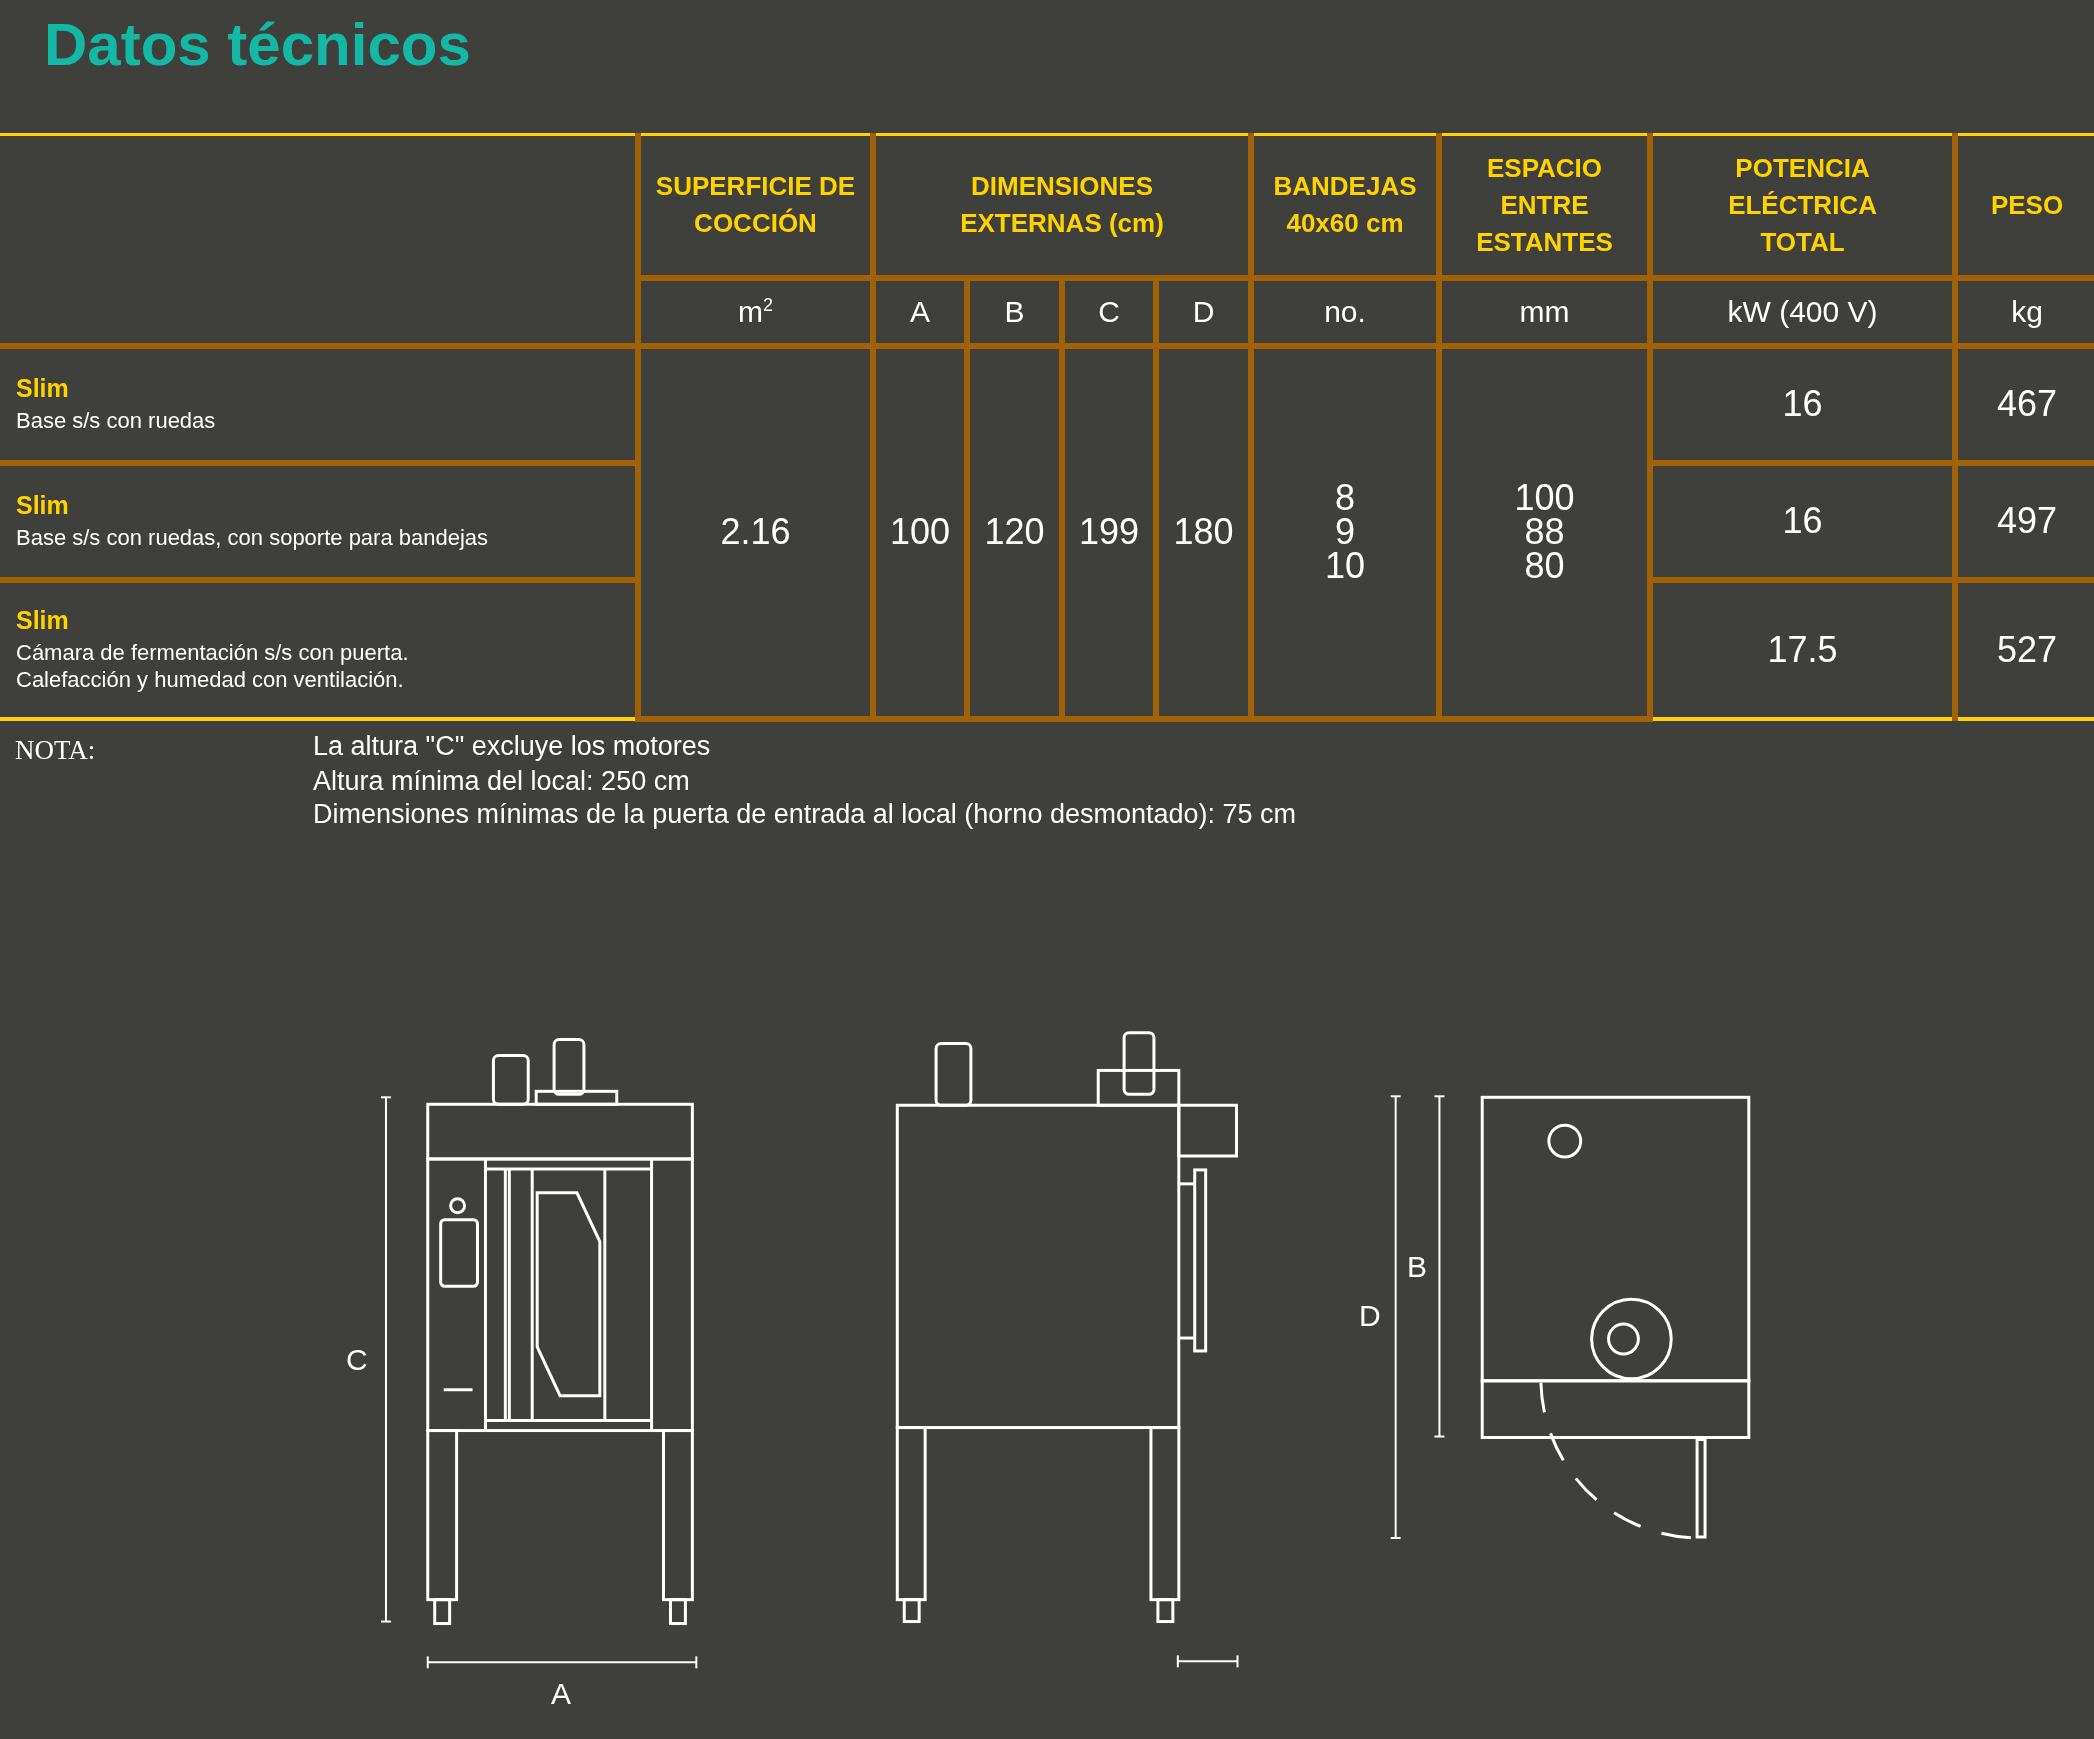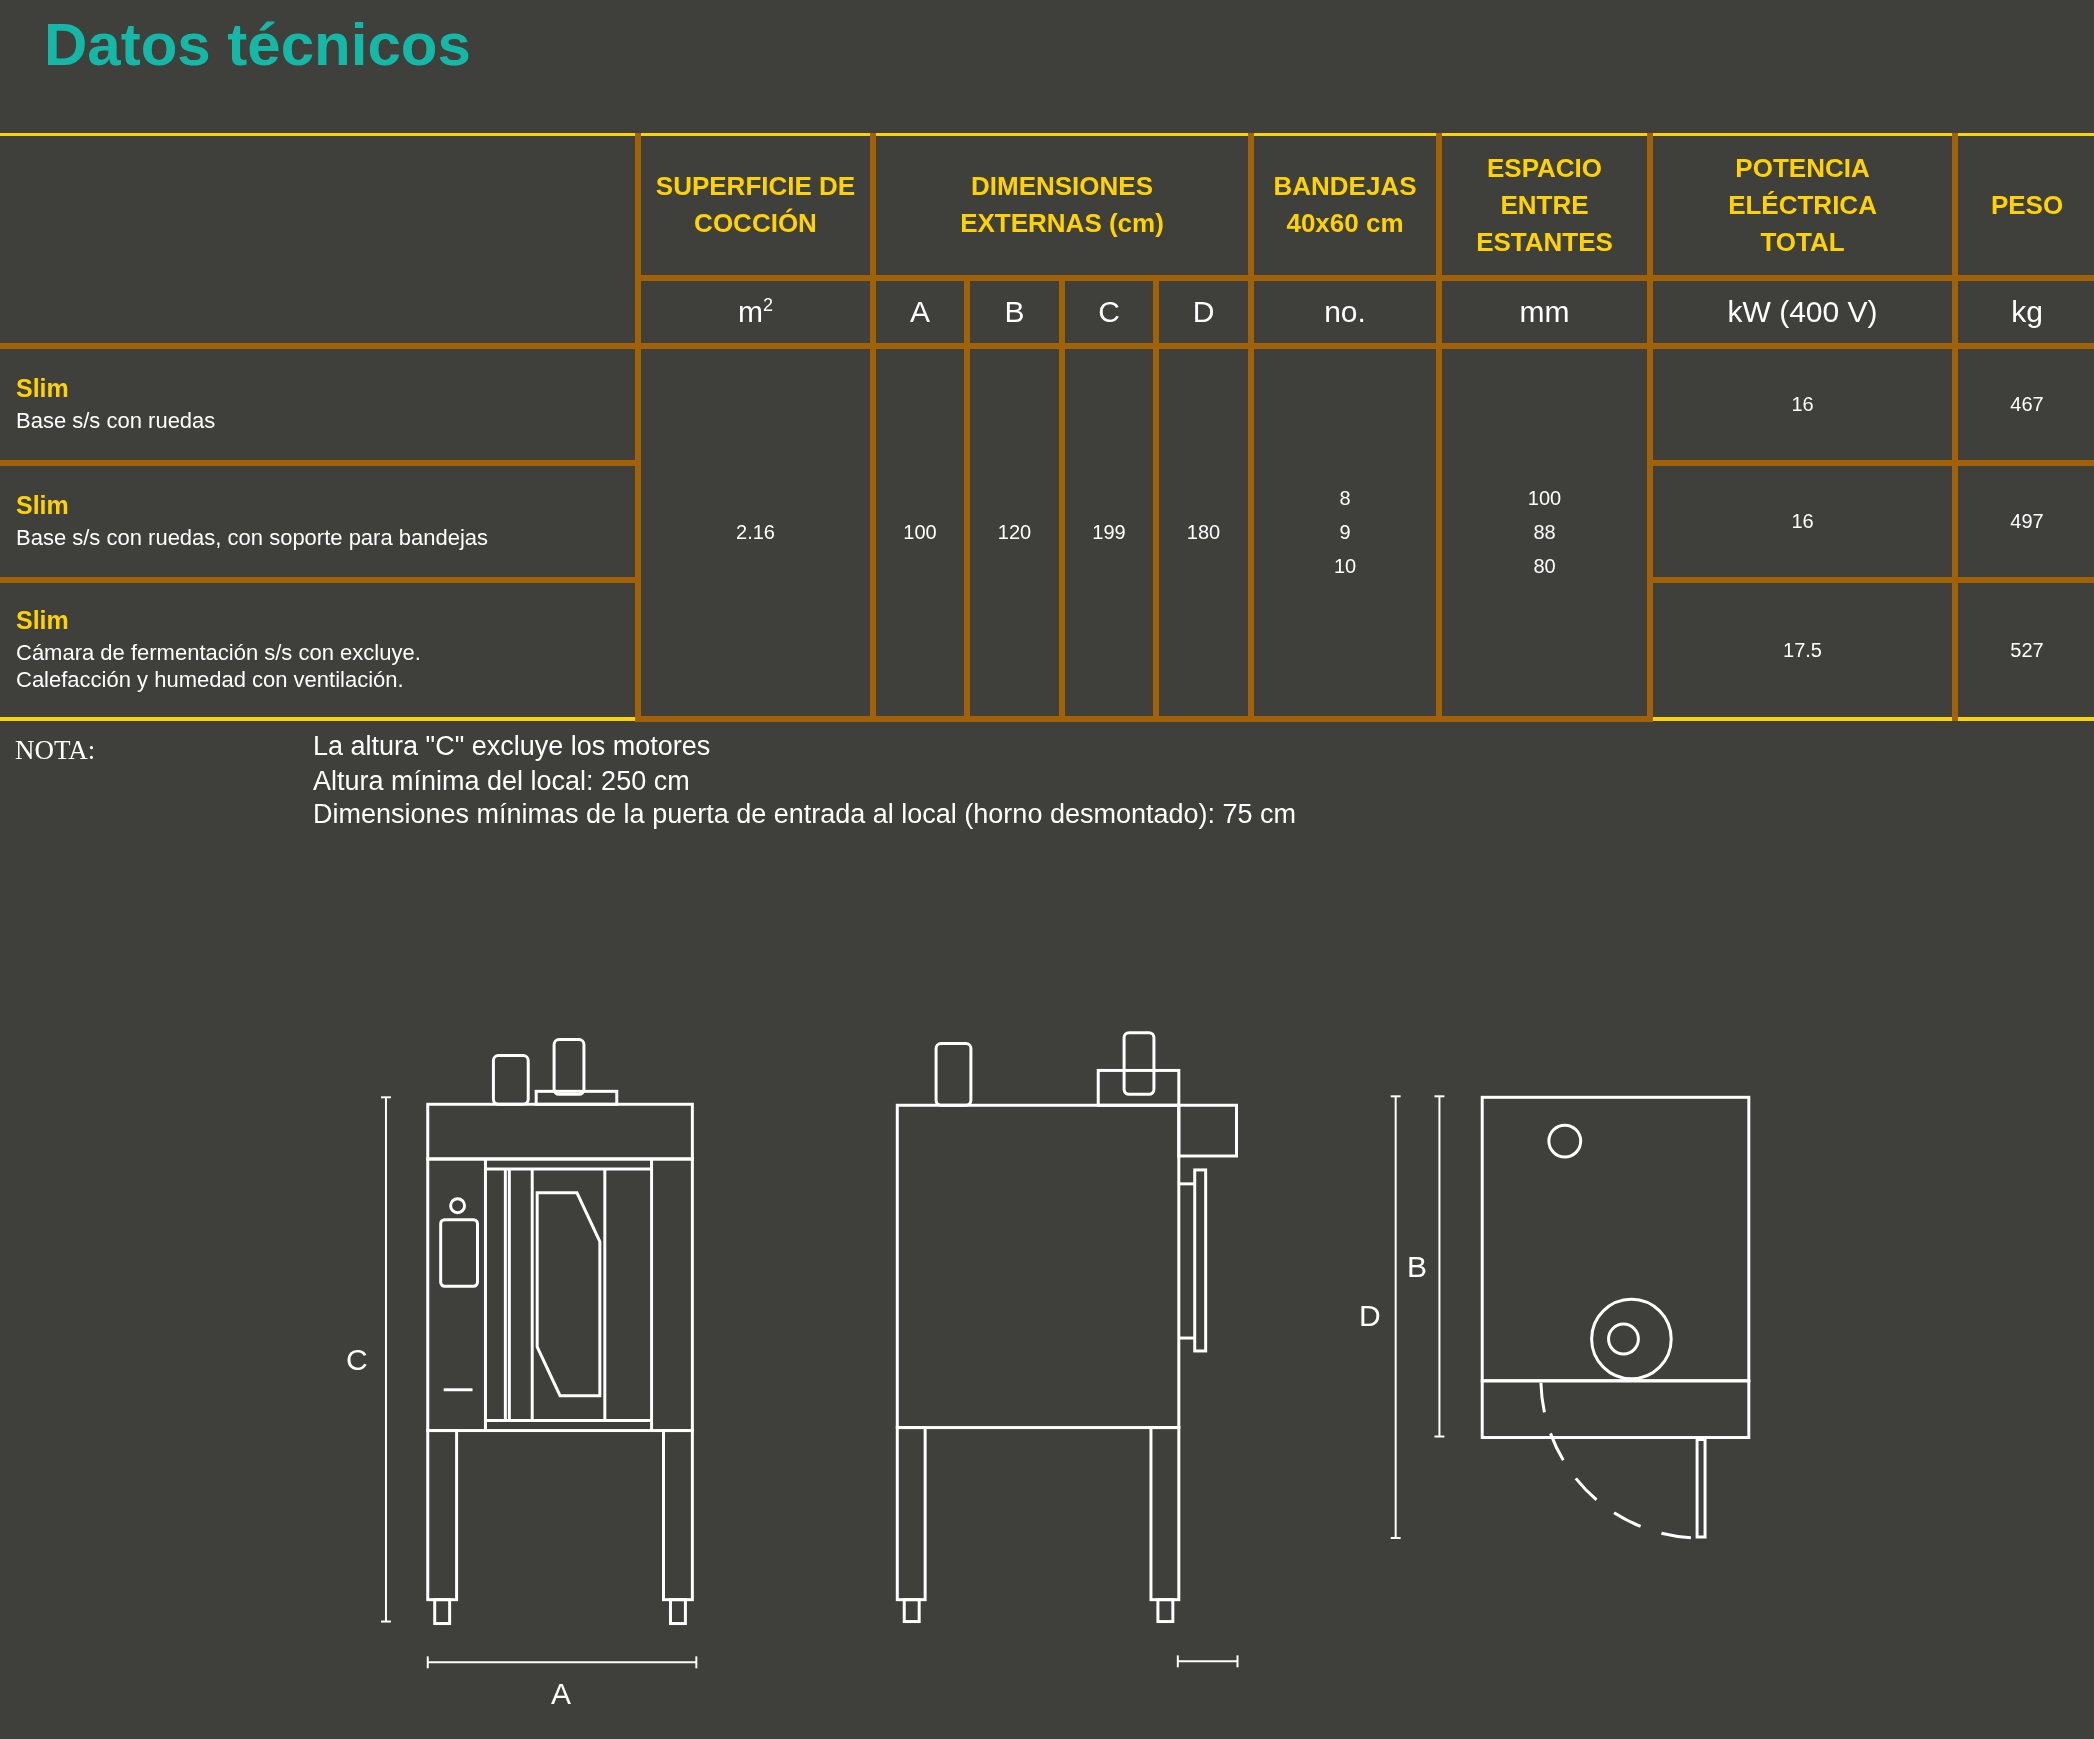--- a/index.html
+++ b/index.html
@@ -50,21 +50,21 @@
       line-height: 37px;
     }
     .unit {
       color: #ffffff;
       font-size: 30px;
       font-weight: normal;
       height: 62px;
     }
     .unit sup { font-size: 18px; }
     .val {
-      font-size: 20px;
+      font-size: 36px;
       color: #ffffff;
       line-height: 34px;
     }
     .model-cell {
       text-align: left !important;
       padding-left: 16px !important;
     }
     .model-name {
       color: #ffd200;
       font-weight: bold;
@@ -193,21 +193,21 @@
     <td class="model-cell first-col">
       <span class="model-name">Slim</span>
       <span class="model-desc">Base s/s con ruedas, con soporte para bandejas</span>
     </td>
     <td class="val">16</td>
     <td class="val last-col">497</td>
   </tr>
   <tr class="last" style="height:139px">
     <td class="model-cell first-col">
       <span class="model-name">Slim</span>
-      <span class="model-desc">Cámara de fermentación s/s con excluye.</span>
+      <span class="model-desc">Cámara de fermentación s/s con puerta.</span>
       <span class="model-desc">Calefacción y humedad con ventilación.</span>
     </td>
     <td class="val">17.5</td>
     <td class="val last-col">527</td>
   </tr>
 </tbody>
   </table>
 
 <div class="notes">
   <span class="label">NOTA:</span>

